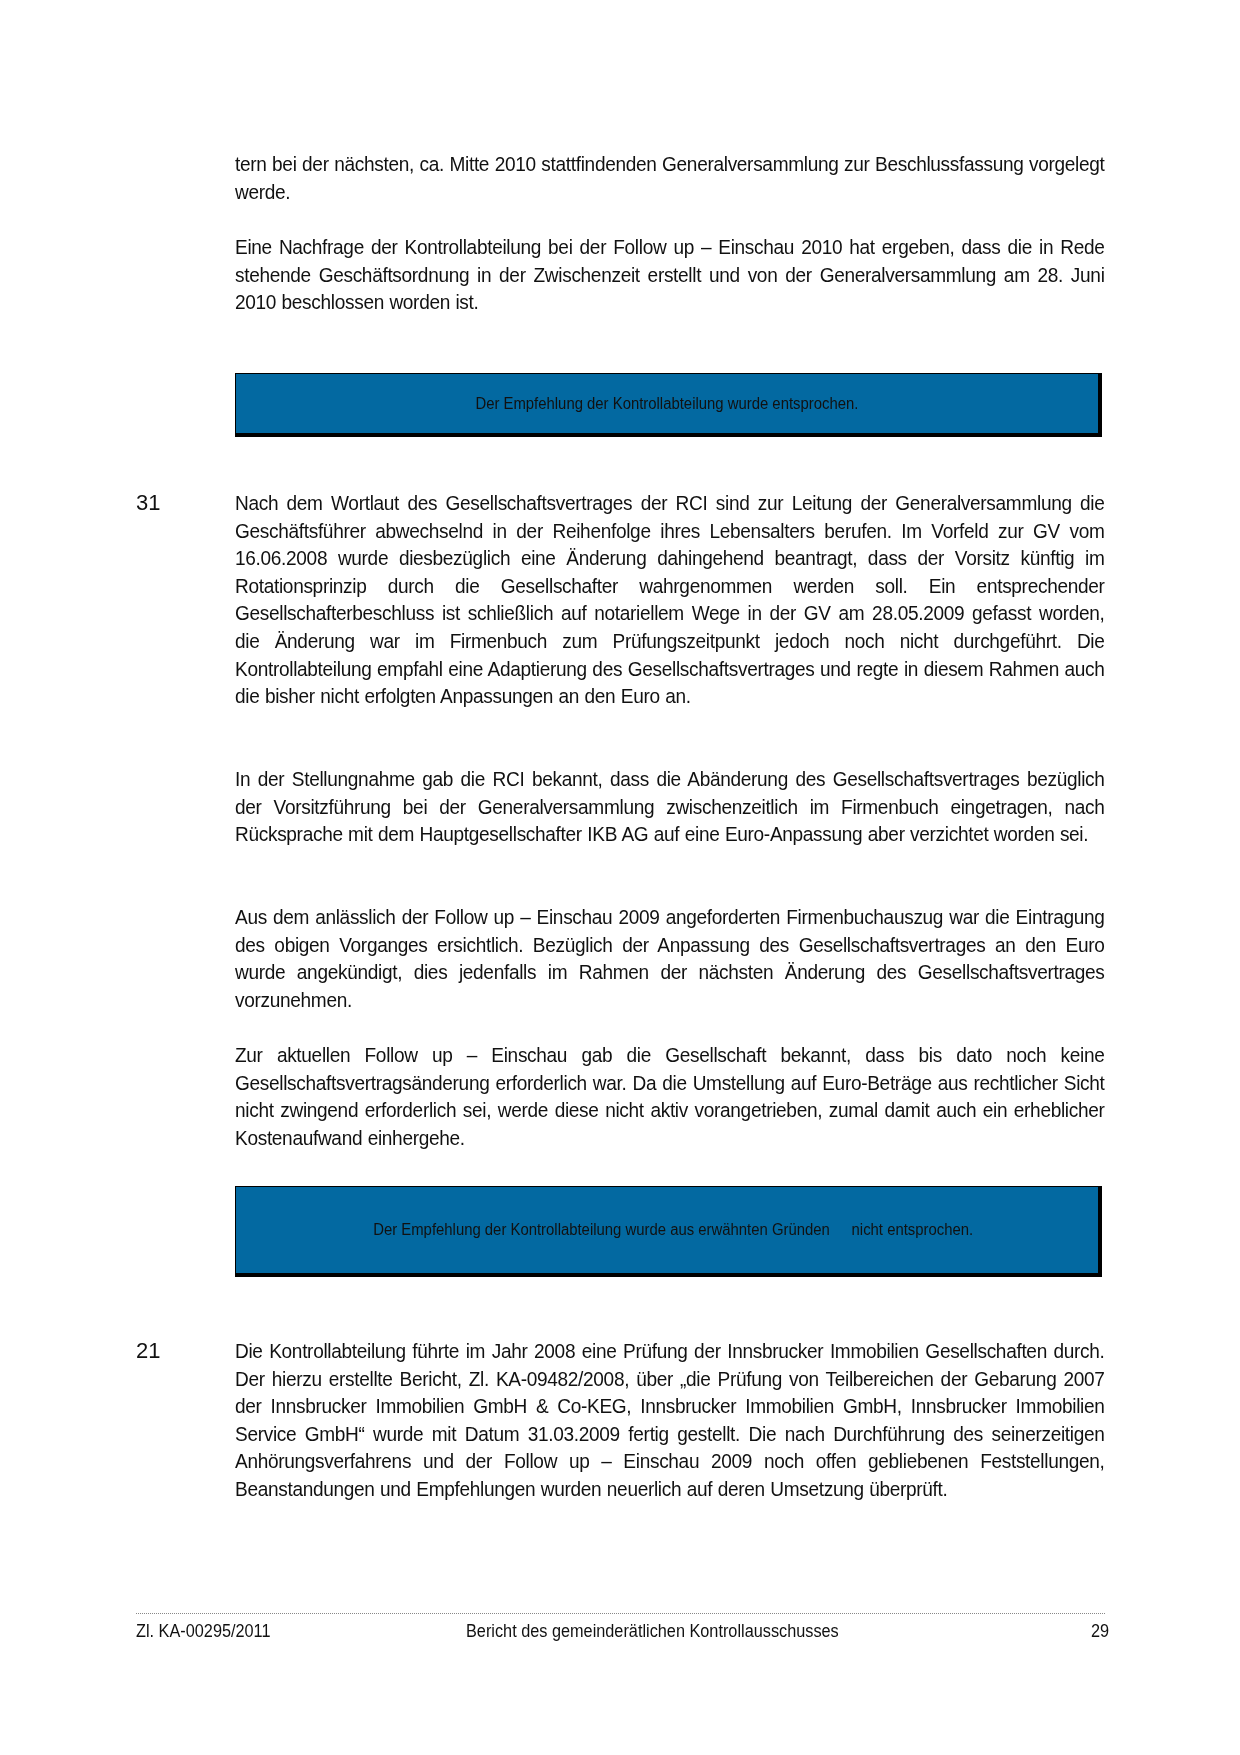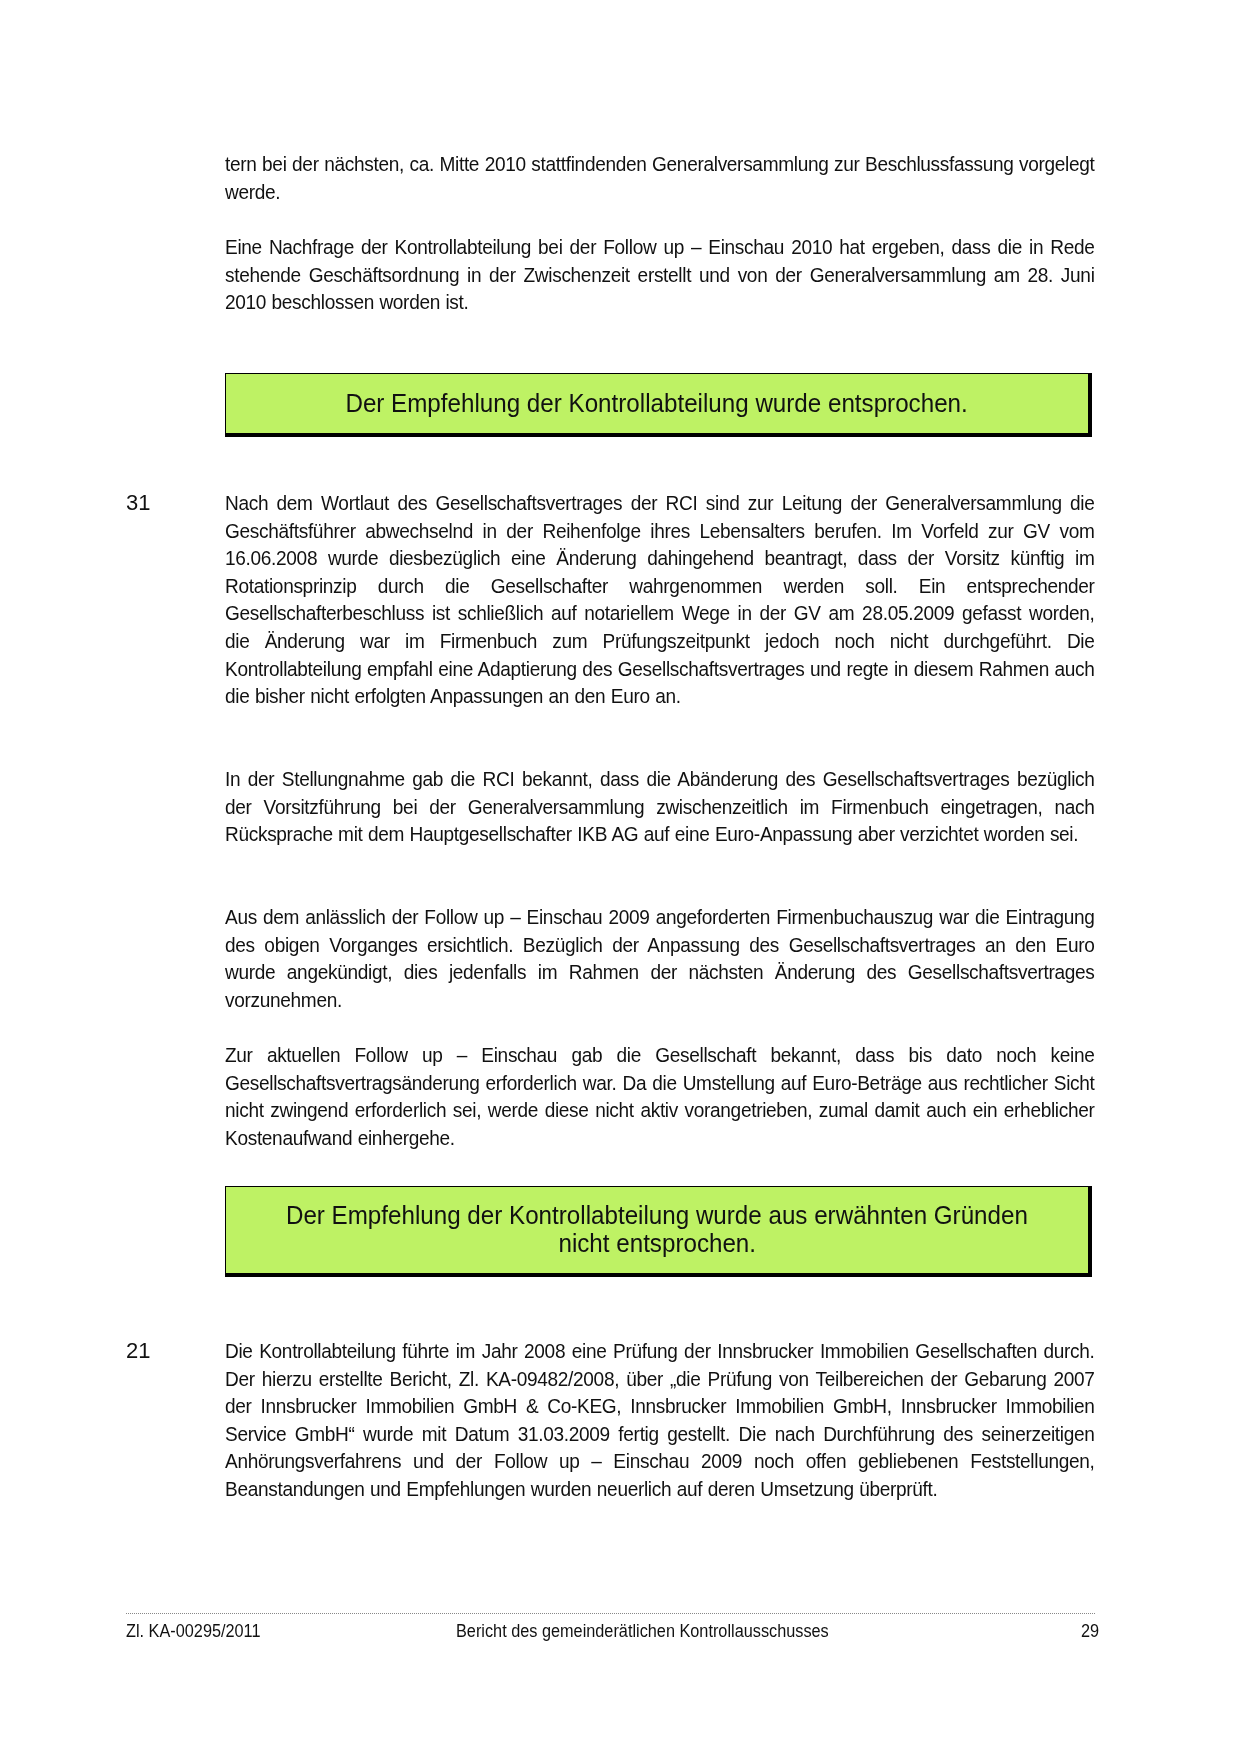--- a/index.html
+++ b/index.html
@@ -1,41 +1,41 @@
 <!DOCTYPE html>
 <html><head>
 <meta charset="utf-8">
 <style>
   html, body { margin: 0; padding: 0; background: #ffffff; }
   body {
     width: 1240px; height: 1755px; position: relative; overflow: hidden;
     font-family: "Liberation Sans", "DejaVu Sans", sans-serif;
     color: #111111;
   }
-  .page { position: absolute; left: 4px; top: 0; width: 1168px; height: 1755px; }
+  .page { position: absolute; left: 14px; top: 0; width: 1168px; height: 1755px; }
   .para {
     position: absolute; left: 221px; width: 870px;
     font-size: 20.5px; line-height: 27.6px;
     text-align: justify; hyphens: manual;
     letter-spacing: -0.35px; word-spacing: 0.5px;
     transform: scaleX(0.93); transform-origin: left top;
     width: 935px;
   }
   .num {
     position: absolute; left: 122px;
     font-size: 22px; line-height: 27.6px;
   }
   .box {
     position: absolute; left: 221px; width: 862px;
-    background: #bef264;
+    background: #0369a1;
     border-left: 1.5px solid #000; border-top: 1.5px solid #000;
     border-right: 4px solid #000; border-bottom: 4px solid #000;
     display: flex; align-items: center; justify-content: center;
     text-align: center;
-    font-size: 26px; line-height: 27.6px;
+    font-size: 16px; line-height: 27.6px;
   }
   .box span { display: inline-block; transform: scaleX(0.93); }
   .footer-line {
     position: absolute; left: 122px; width: 969px; top: 1613px;
     border-top: 1.5px dotted #888888;
   }
   .footer {
     position: absolute; top: 1620px; font-size: 17.5px; line-height: 22px;
     transform: scaleX(0.93); transform-origin: left top;
   }
@@ -58,21 +58,21 @@
 
   <div class="num" style="top:489px;">31</div>
   <p class="para" style="top:489px; margin:0;">Nach dem Wortlaut des Gesellschaftsvertrages der RCI sind zur Leitung der Generalversammlung die Geschäftsführer abwechselnd in der Reihenfolge ihres Lebensalters berufen. Im Vorfeld zur GV vom 16.06.2008 wurde diesbezüglich eine Änderung dahingehend beantragt, dass der Vorsitz künftig im Rotationsprinzip durch die Gesellschafter wahrgenommen werden soll. Ein entsprechender Gesellschafterbeschluss ist schließlich auf notariellem Wege in der GV am 28.05.2009 gefasst worden, die Änderung war im Firmenbuch zum Prüfungszeitpunkt jedoch noch nicht durchgeführt. Die Kontrollabteilung empfahl eine Adaptierung des Gesellschaftsvertrages und regte in diesem Rahmen auch die bisher nicht erfolgten Anpassungen an den Euro an.</p>
 
   <p class="para" style="top:765px; margin:0;">In der Stellungnahme gab die RCI bekannt, dass die Abänderung des Gesellschaftsvertrages bezüglich der Vorsitzführung bei der Generalversammlung zwischenzeitlich im Firmenbuch eingetragen, nach Rücksprache mit dem Hauptgesellschafter IKB AG auf eine Euro-Anpassung aber verzichtet worden sei.</p>
 
   <p class="para" style="top:903px; margin:0;">Aus dem anlässlich der Follow up – Einschau 2009 angeforderten Firmenbuchauszug war die Eintragung des obigen Vorganges ersichtlich. Bezüglich der Anpassung des Gesellschaftsvertrages an den Euro wurde angekündigt, dies jedenfalls im Rahmen der nächsten Änderung des Gesellschaftsvertrages vorzunehmen.</p>
 
   <p class="para" style="top:1041px; margin:0;">Zur aktuellen Follow up – Einschau gab die Gesellschaft bekannt, dass bis dato noch keine Gesellschaftsvertragsänderung erforderlich war. Da die Umstellung auf Euro-Beträge aus rechtlicher Sicht nicht zwingend erforderlich sei, werde diese nicht aktiv vorangetrieben, zumal damit auch ein erheblicher Kostenaufwand einhergehe.</p>
 
-  <div class="box" style="top:1186px; height:86px; flex-direction:column;">
+  <div class="box" style="top:1186px; height:86px; flex-direction:row;">
     <span>Der Empfehlung der Kontrollabteilung wurde aus erwähnten Gründen</span>
     <span>nicht entsprochen.</span>
   </div>
 
   <div class="num" style="top:1337px;">21</div>
   <p class="para" style="top:1337px; margin:0;">Die Kontrollabteilung führte im Jahr 2008 eine Prüfung der Innsbrucker Immobilien Gesellschaften durch. Der hierzu erstellte Bericht, Zl. KA-09482/2008, über „die Prüfung von Teilbereichen der Gebarung 2007 der Innsbrucker Immobilien GmbH &amp; Co-KEG, Innsbrucker Immobilien GmbH, Innsbrucker Immobilien Service GmbH“ wurde mit Datum 31.03.2009 fertig gestellt. Die nach Durchführung des seinerzeitigen Anhörungsverfahrens und der Follow up – Einschau 2009 noch offen gebliebenen Feststellungen, Beanstandungen und Empfehlungen wurden neuerlich auf deren Umsetzung überprüft.</p>
 
   <div class="footer-line"></div>
   <div class="footer left">Zl. KA-00295/2011</div>
   <div class="footer center">Bericht des gemeinderätlichen Kontrollausschusses</div>

